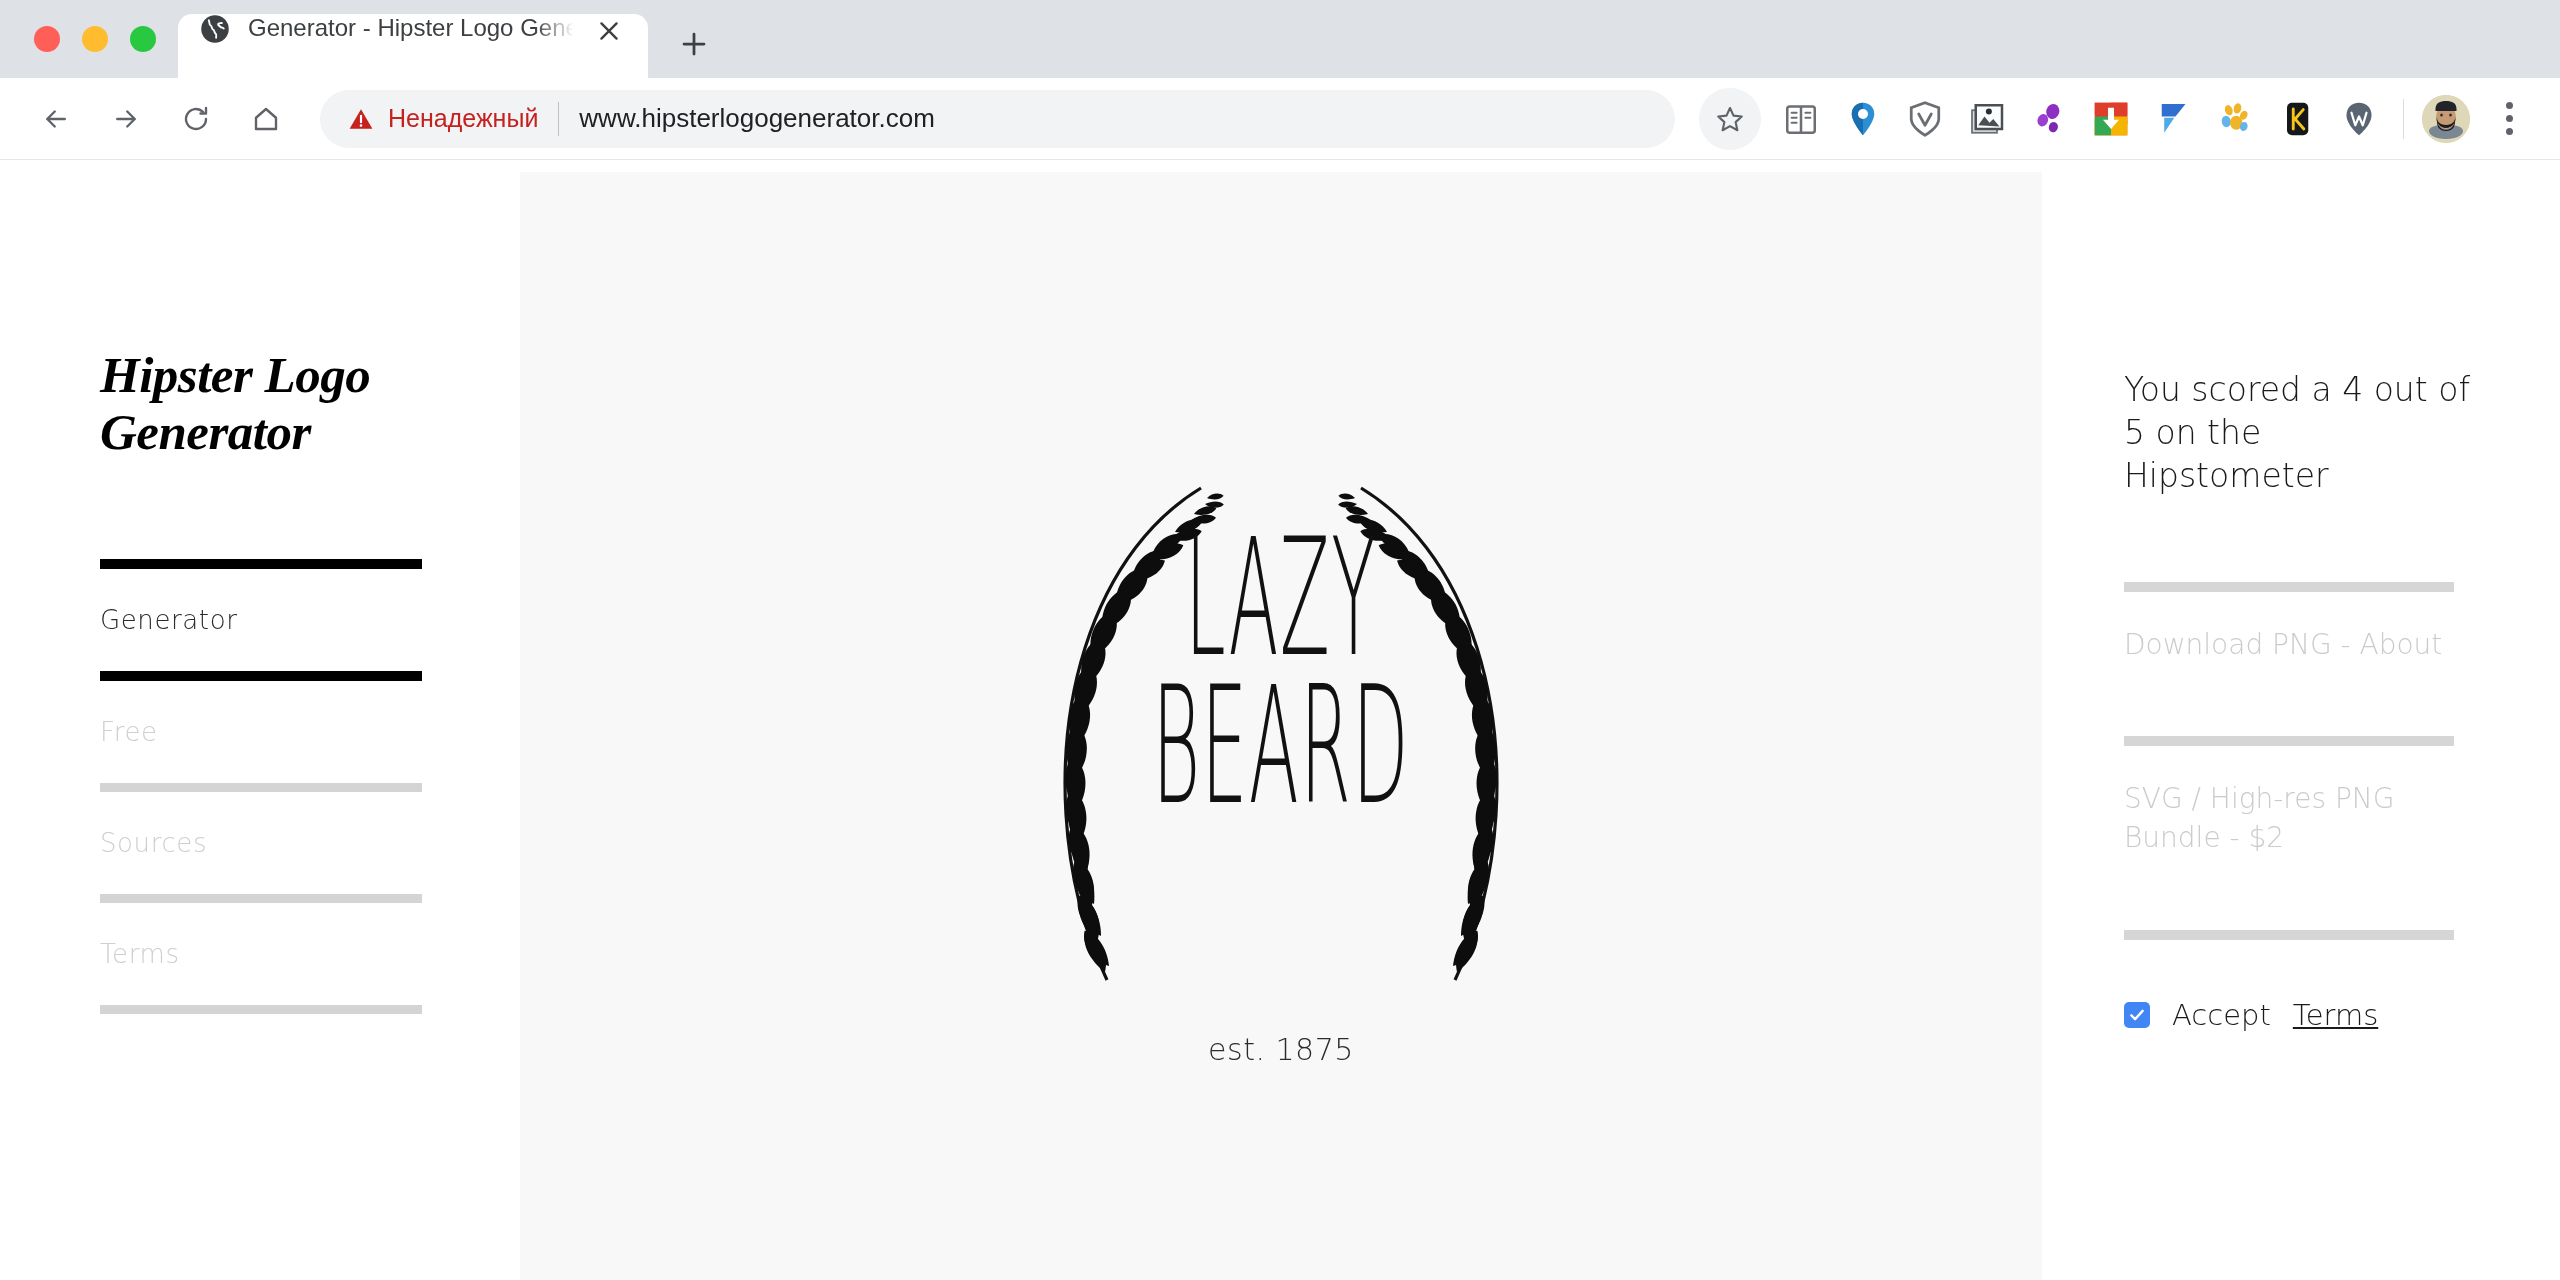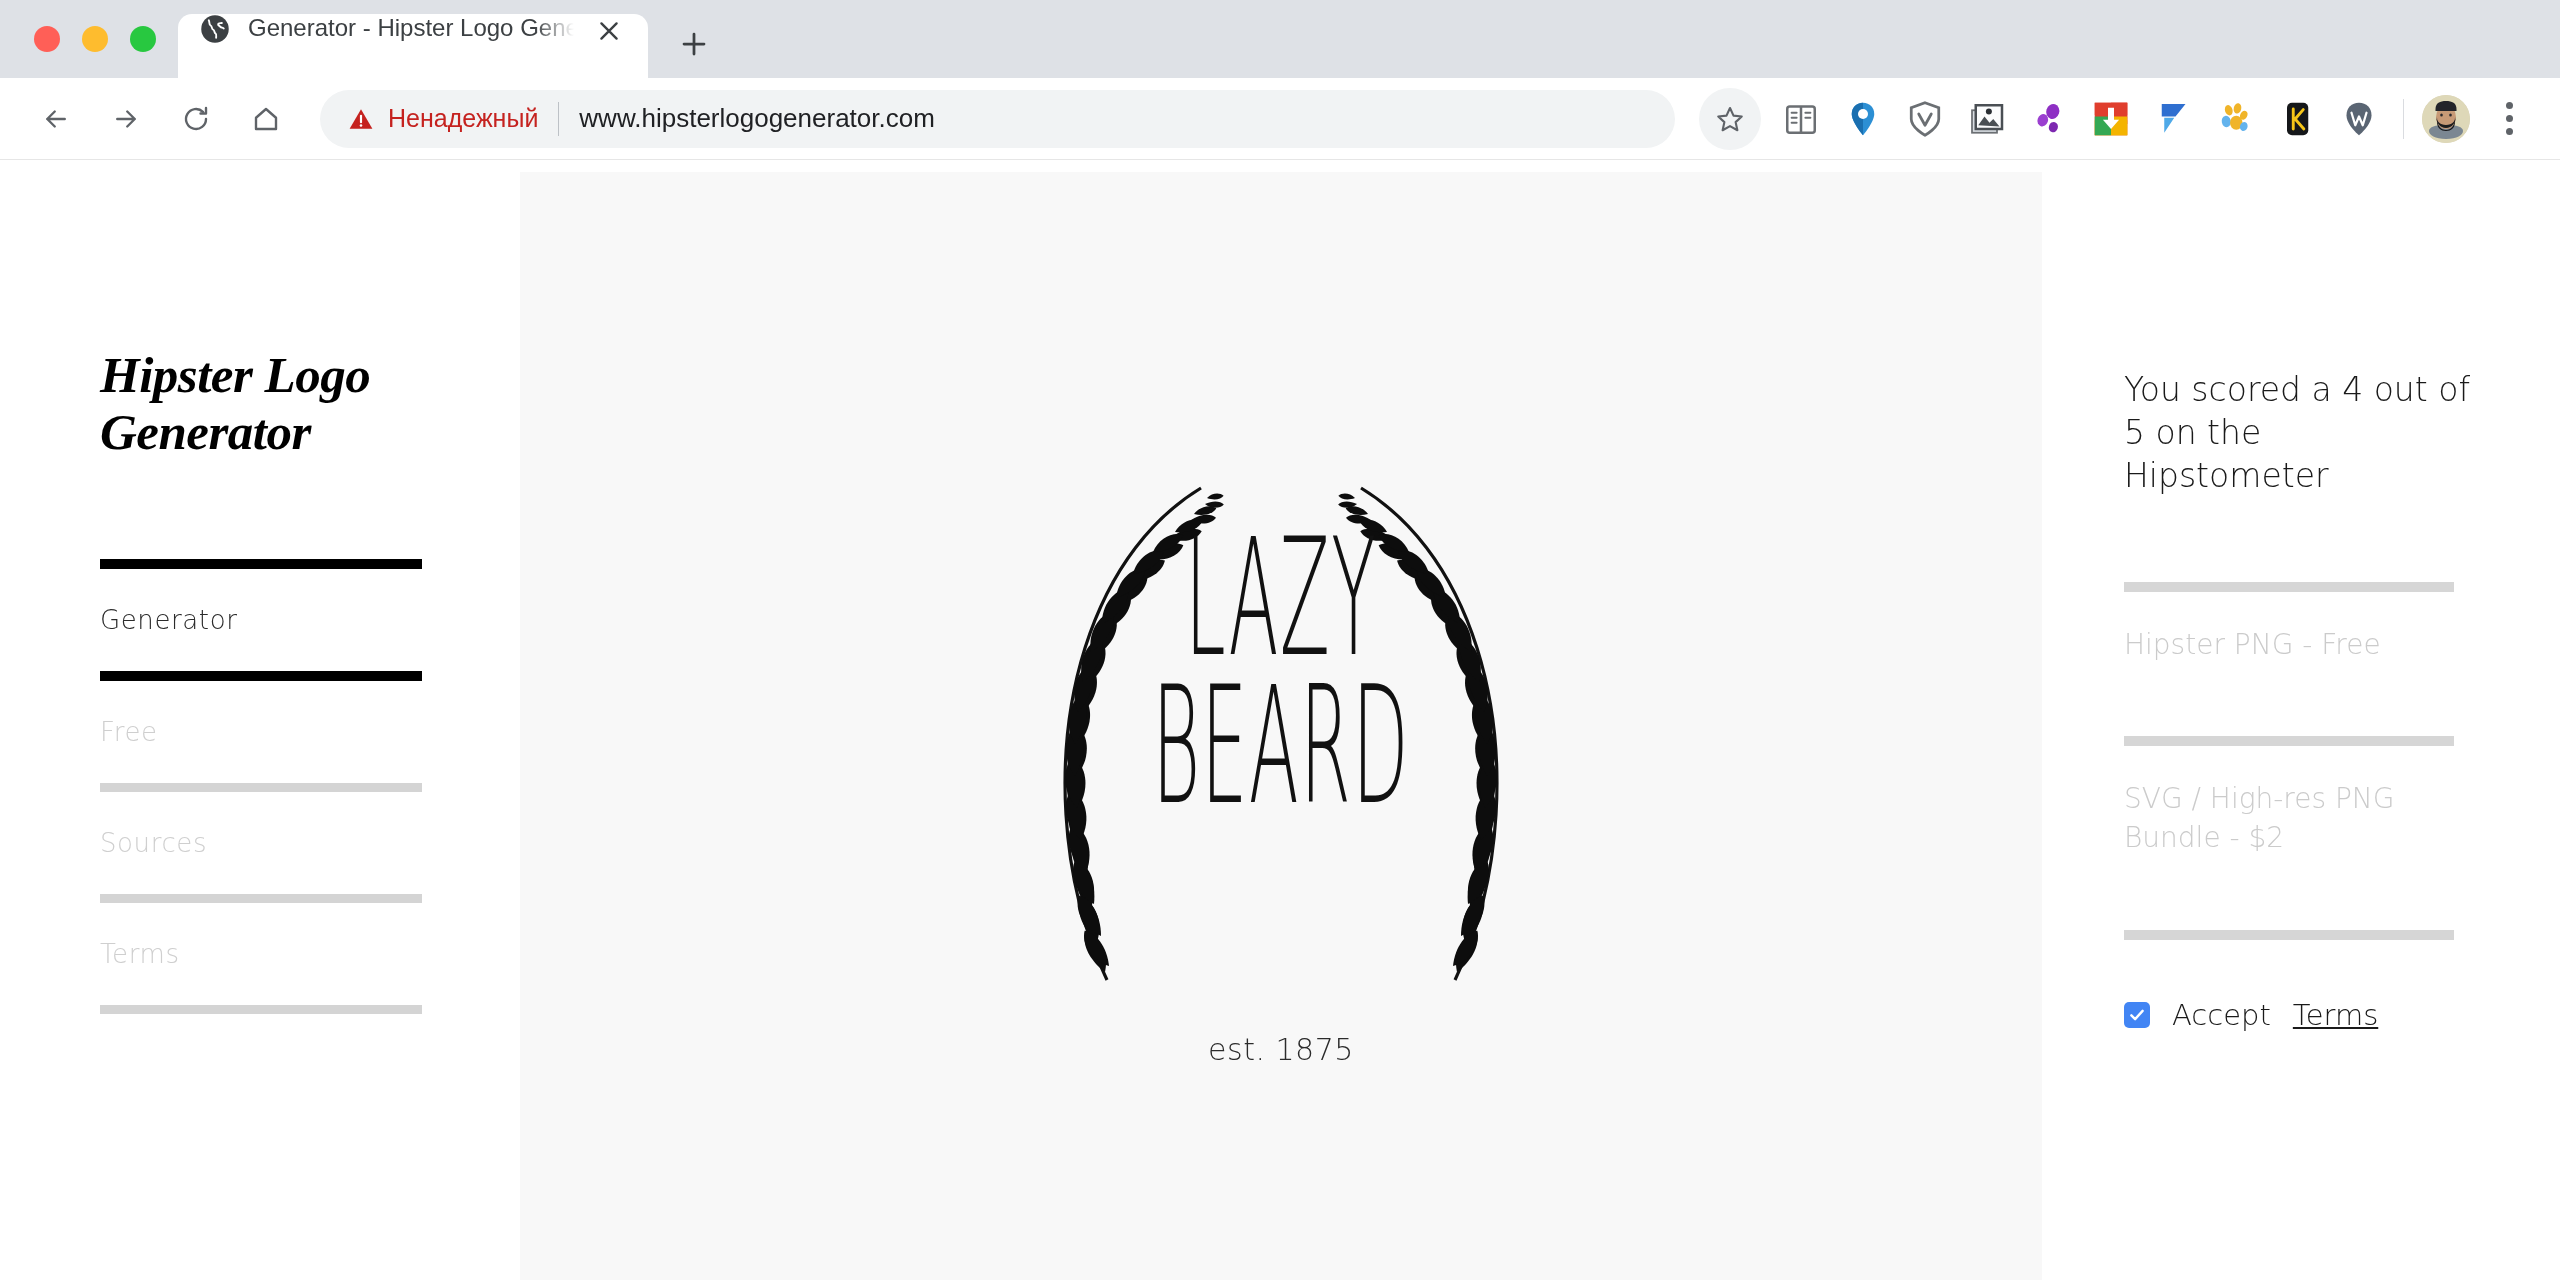--- a/index.html
+++ b/index.html
@@ -509,21 +509,21 @@
           <text x="340" y="330" text-anchor="middle" font-family="'DejaVu Sans','Liberation Sans',sans-serif" font-size="118" font-weight="300" letter-spacing="2" fill="#111" transform="translate(340,330) scale(0.62,1.38) translate(-340,-330)">BEARD</text>
         </svg>
       </div>
       <div class="est">est. 1875</div>
     </div>
 
     <div class="rightpanel">
       <div class="subline">You scored a 4 out of 5 on the Hipstometer</div>
 
       <div class="rp-rule"></div>
-      <div class="dl-item">Hipster PNG - Free</div>
+      <div class="dl-item">Download PNG - About</div>
       <div class="rp-rule tight"></div>
       <div class="dl-item">SVG / High-res PNG Bundle - $2</div>
       <div class="rp-rule tight"></div>
 
       <div class="accept-row">
         <span class="cbox">
           <svg viewBox="0 0 24 24" width="18" height="18">
               <path d="M4.5 12.5 L9.5 17.5 L19.5 6.5" stroke="#fff" stroke-width="3.2" fill="none" stroke-linecap="round" stroke-linejoin="round"></path>
             </svg>
         </span>

